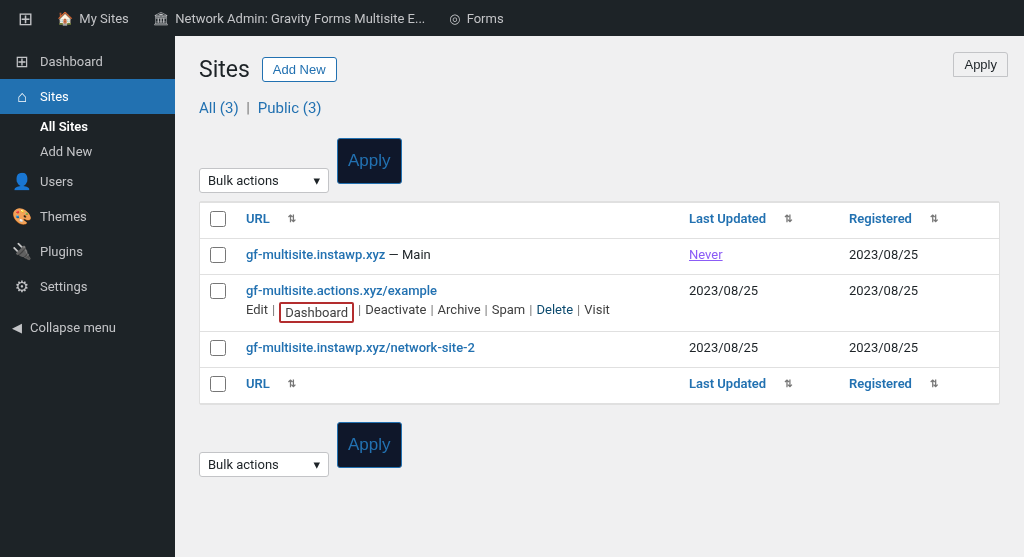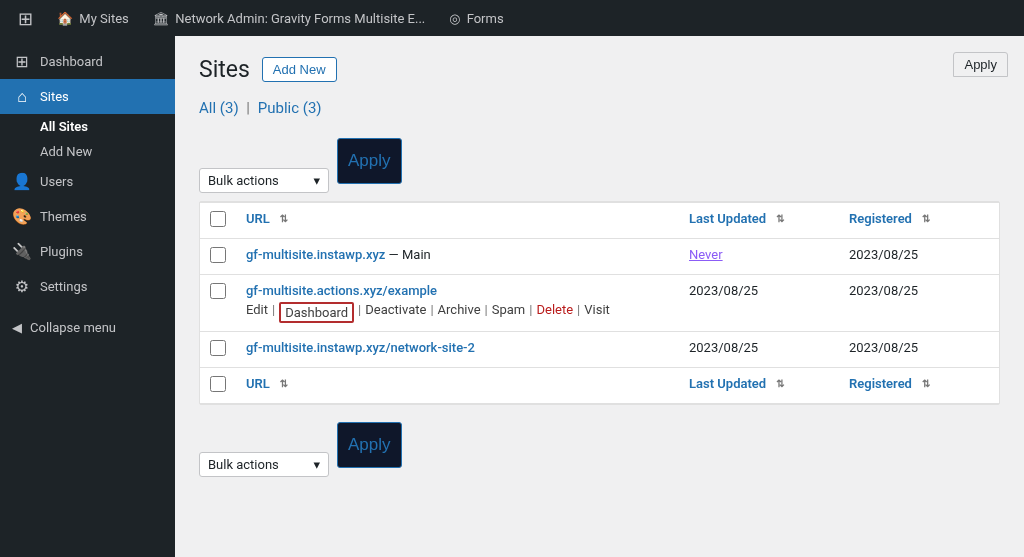--- a/index.html
+++ b/index.html
@@ -177,21 +177,21 @@
       background: #fff;
       font-weight: 600;
       color: #1d2327;
       border-top: 1px solid #e0e0e0;
     }
     .sites-table th a {
       color: #2271b1;
       text-decoration: none;
       display: inline-flex;
       align-items: center;
-      gap: 10px;
+      gap: 18px;
     }
     .sites-table .cb-col { width: 28px; }
     .sites-table .url-col { }
     .sites-table .last-updated-col { width: 160px; color: #1d2327; }
     .sites-table .registered-col { width: 160px; color: #1d2327; }
 
     .site-url-link {
       color: #2271b1;
       text-decoration: none;
       font-weight: 500;
@@ -201,21 +201,21 @@
       display: flex;
       gap: 0;
       margin-top: 4px;
       font-size: 13px;
     }
     .row-actions a {
       color: #404040;
       text-decoration: none;
     }
     .row-actions .sep { color: #777; margin: 0 4px; }
-    .row-actions .danger { color: #b91c1c; }
+    .row-actions .danger { color: #0c4a6e; }
 
     .dashboard-link-highlighted {
       border: 2px solid #b32d2e;
       padding: 1px 4px;
       border-radius: 2px;
       color: #2271b1;
       text-decoration: none;
     }
 
     .sort-icon { font-size: 10px; color: #777; }

